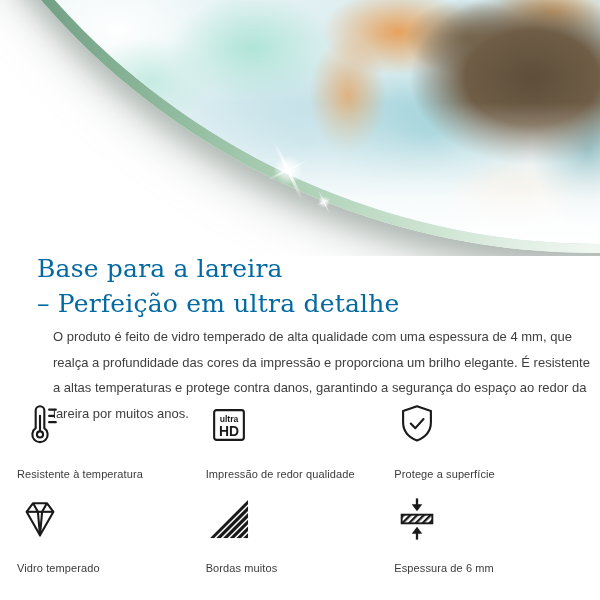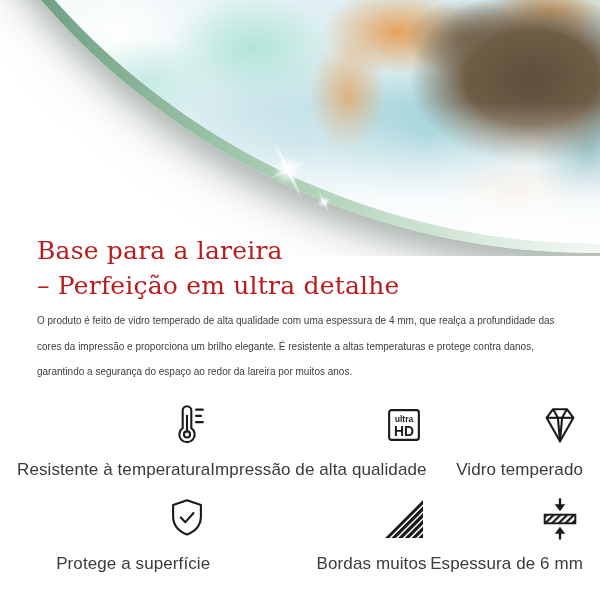--- a/index.html
+++ b/index.html
@@ -48,38 +48,38 @@
     background:linear-gradient(to right, rgba(255,255,255,0), #fff 47%, #fff 53%, rgba(255,255,255,0));
     transform:rotate(64deg);}
   .sparkle .ray2{position:absolute;left:-22px;top:-1px;width:44px;height:2px;border-radius:2px;
     background:linear-gradient(to right, rgba(255,255,255,0), #fff 47%, #fff 53%, rgba(255,255,255,0));
     transform:rotate(-26deg);}
   .sparkle.big{left:288px;top:170px;}
   .sparkle.small{left:324px;top:202px;transform:scale(.4);}
 
   
   .title{
-    position:absolute;left:37px;top:233px;margin:0;
+    position:absolute;left:37px;top:251px;margin:0;
     font-family:"DejaVu Serif","Liberation Serif",serif;
-    font-weight:400;font-size:25px;line-height:35px;color:#b91c1c;letter-spacing:.2px;
+    font-weight:400;font-size:25px;line-height:35px;color:#0369a1;letter-spacing:.2px;
   }
   .desc{
-    position:absolute;left:37px;top:308px;width:542px;margin:0;
-    font-size:10px;line-height:25.6px;color:#3e3e3e;
+    position:absolute;left:37px;top:308px;width:542px;margin:16px;
+    font-size:13px;line-height:25.6px;color:#3e3e3e;
   }
 
   
   .features{
     position:absolute;left:17px;top:402px;width:566px;
     display:grid;grid-template-columns:repeat(3,1fr);row-gap:16px;
   }
-  .feature{display:flex;flex-direction:column;align-items:flex-end;}
+  .feature{display:flex;flex-direction:column;align-items:flex-start;}
   .icon-wrap{height:46px;display:flex;align-items:center;justify-content:center;}
   .icon-wrap svg{width:46px;height:46px;display:block;}
-  .feature-label{margin-top:12px;font-size:17px;color:#3b3b3b;letter-spacing:.1px;white-space:nowrap;}
+  .feature-label{margin-top:20px;font-size:11px;color:#3b3b3b;letter-spacing:.1px;white-space:nowrap;}
   .ico{stroke:#1a1a1a;fill:none;stroke-width:2.2;}
 </style>
 </head>
 <body>
 
 <div class="page">
 
   <div class="hero">
     <div class="glass-edge"></div>
     <div class="glass-circle">
@@ -123,42 +123,42 @@
     </div>
 
     <div class="feature">
       <div class="icon-wrap">
         <svg viewBox="0 0 48 48">
           <rect class="ico" x="8.5" y="8.5" width="31" height="31" rx="2.5" stroke-width="2.6"></rect>
           <text x="24" y="20.5" text-anchor="middle" font-family="Liberation Sans, sans-serif" font-size="9" font-weight="700" fill="#1a1a1a">ultra</text>
           <text x="24" y="35" text-anchor="middle" font-family="Liberation Sans, sans-serif" font-size="14.5" font-weight="700" fill="#1a1a1a">HD</text>
         </svg>
       </div>
-      <div class="feature-label">Impressão de alta qualidade</div>
+      <div class="feature-label">Impressão de redor qualidade</div>
+    </div>
+
+    <div class="feature">
+      <div class="icon-wrap">
+        <svg viewBox="0 0 48 48">
+          <path class="ico" stroke-linejoin="round" d="M24 4.5 L38.5 9.5 V21 C38.5 30.2 32.4 36.8 24 40.2 C15.6 36.8 9.5 30.2 9.5 21 V9.5 Z"></path>
+          <path class="ico" stroke-linecap="round" stroke-linejoin="round" stroke-width="2.4" d="M17.5 22.5 L22.3 27.3 L30.8 17.8"></path>
+        </svg>
+      </div>
+      <div class="feature-label">Protege a superfície</div>
     </div>
 
     <div class="feature">
       <div class="icon-wrap">
         <svg viewBox="0 0 48 48">
           <path class="ico" stroke-linejoin="round" d="M10 16.5 L16.8 7.5 H31.2 L38 16.5 L24 41 Z"></path>
           <line class="ico" x1="10" y1="16.5" x2="38" y2="16.5" stroke-width="1.8"></line>
           <path class="ico" stroke-linejoin="round" stroke-width="1.8" d="M16.8 7.5 L21.8 16.5 L24 41 L26.2 16.5 L31.2 7.5"></path>
         </svg>
       </div>
       <div class="feature-label">Vidro temperado</div>
-    </div>
-
-    <div class="feature">
-      <div class="icon-wrap">
-        <svg viewBox="0 0 48 48">
-          <path class="ico" stroke-linejoin="round" d="M24 4.5 L38.5 9.5 V21 C38.5 30.2 32.4 36.8 24 40.2 C15.6 36.8 9.5 30.2 9.5 21 V9.5 Z"></path>
-          <path class="ico" stroke-linecap="round" stroke-linejoin="round" stroke-width="2.4" d="M17.5 22.5 L22.3 27.3 L30.8 17.8"></path>
-        </svg>
-      </div>
-      <div class="feature-label">Protege a superfície</div>
     </div>
 
     <div class="feature">
       <div class="icon-wrap">
         <svg viewBox="0 0 48 48">
           <defs>
             <clipPath id="tri5">
                 <polygon points="4,44 44,4 44,44"></polygon>
               </clipPath>
           </defs>

